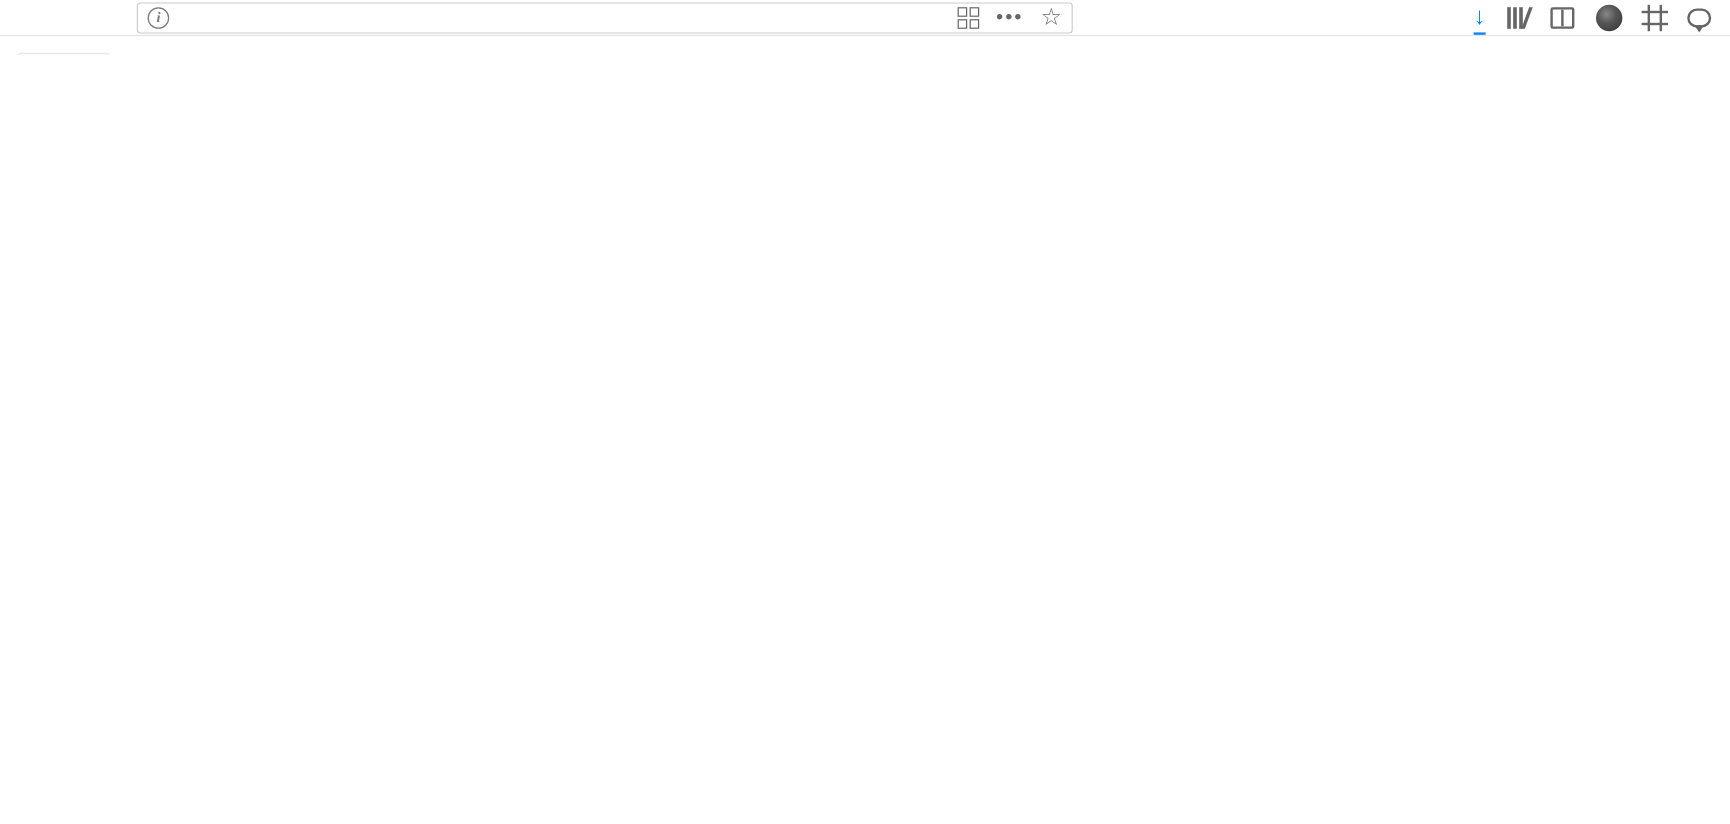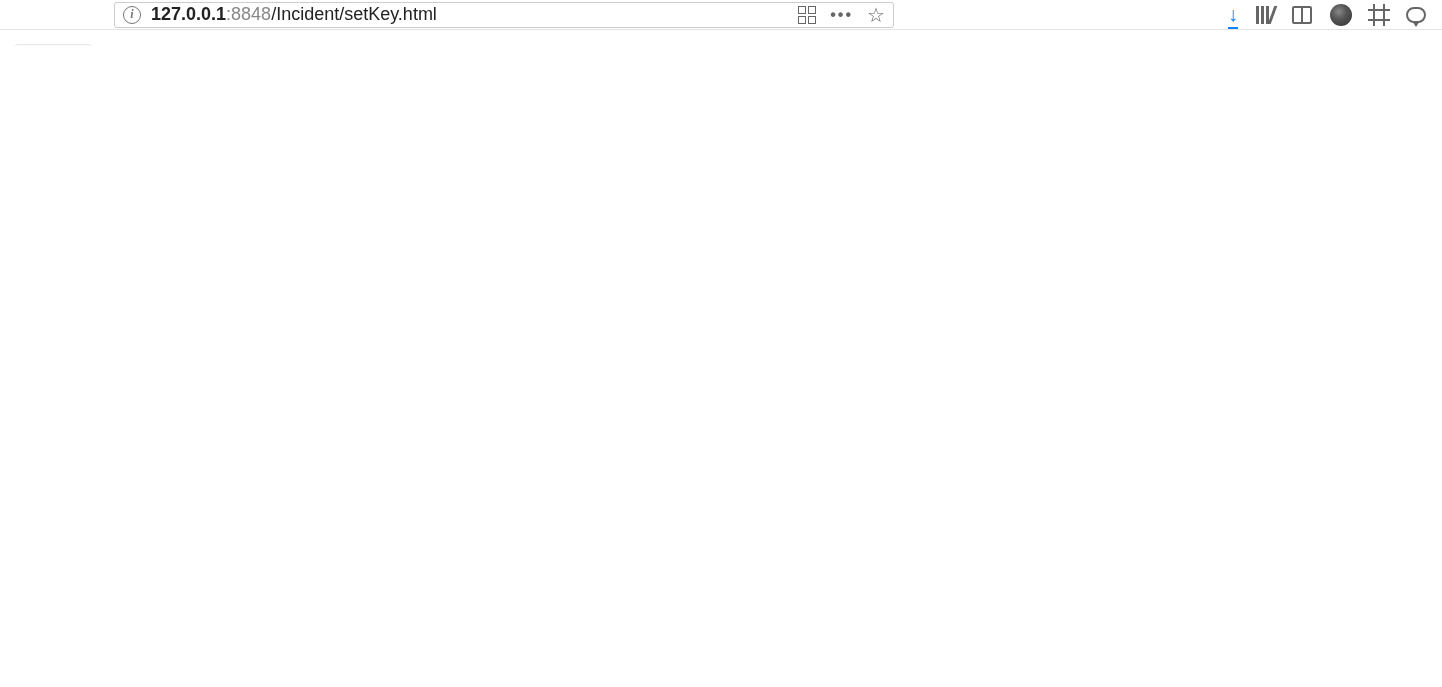--- a/index.html
+++ b/index.html
@@ -145,23 +145,20 @@
       border: 1px solid #888;
       cursor: pointer;
     }
   </style>
 </head>
 <body>
 
 <div class="toolbar">
   <div class="url-bar">
     <div class="info-icon">i</div>
-    <div class="url-text">
-      <span class="host">127.0.0.1</span><span class="port">:8848</span><span class="path">/Incident/setKey.html</span>
-    </div>
     <div class="url-right">
       <div class="qr-icon">
           <span></span>
           <span></span>
           <span></span>
           <span></span>
         </div>
       <div class="dots">•••</div>
       <div class="star-icon">☆</div>
     </div>

